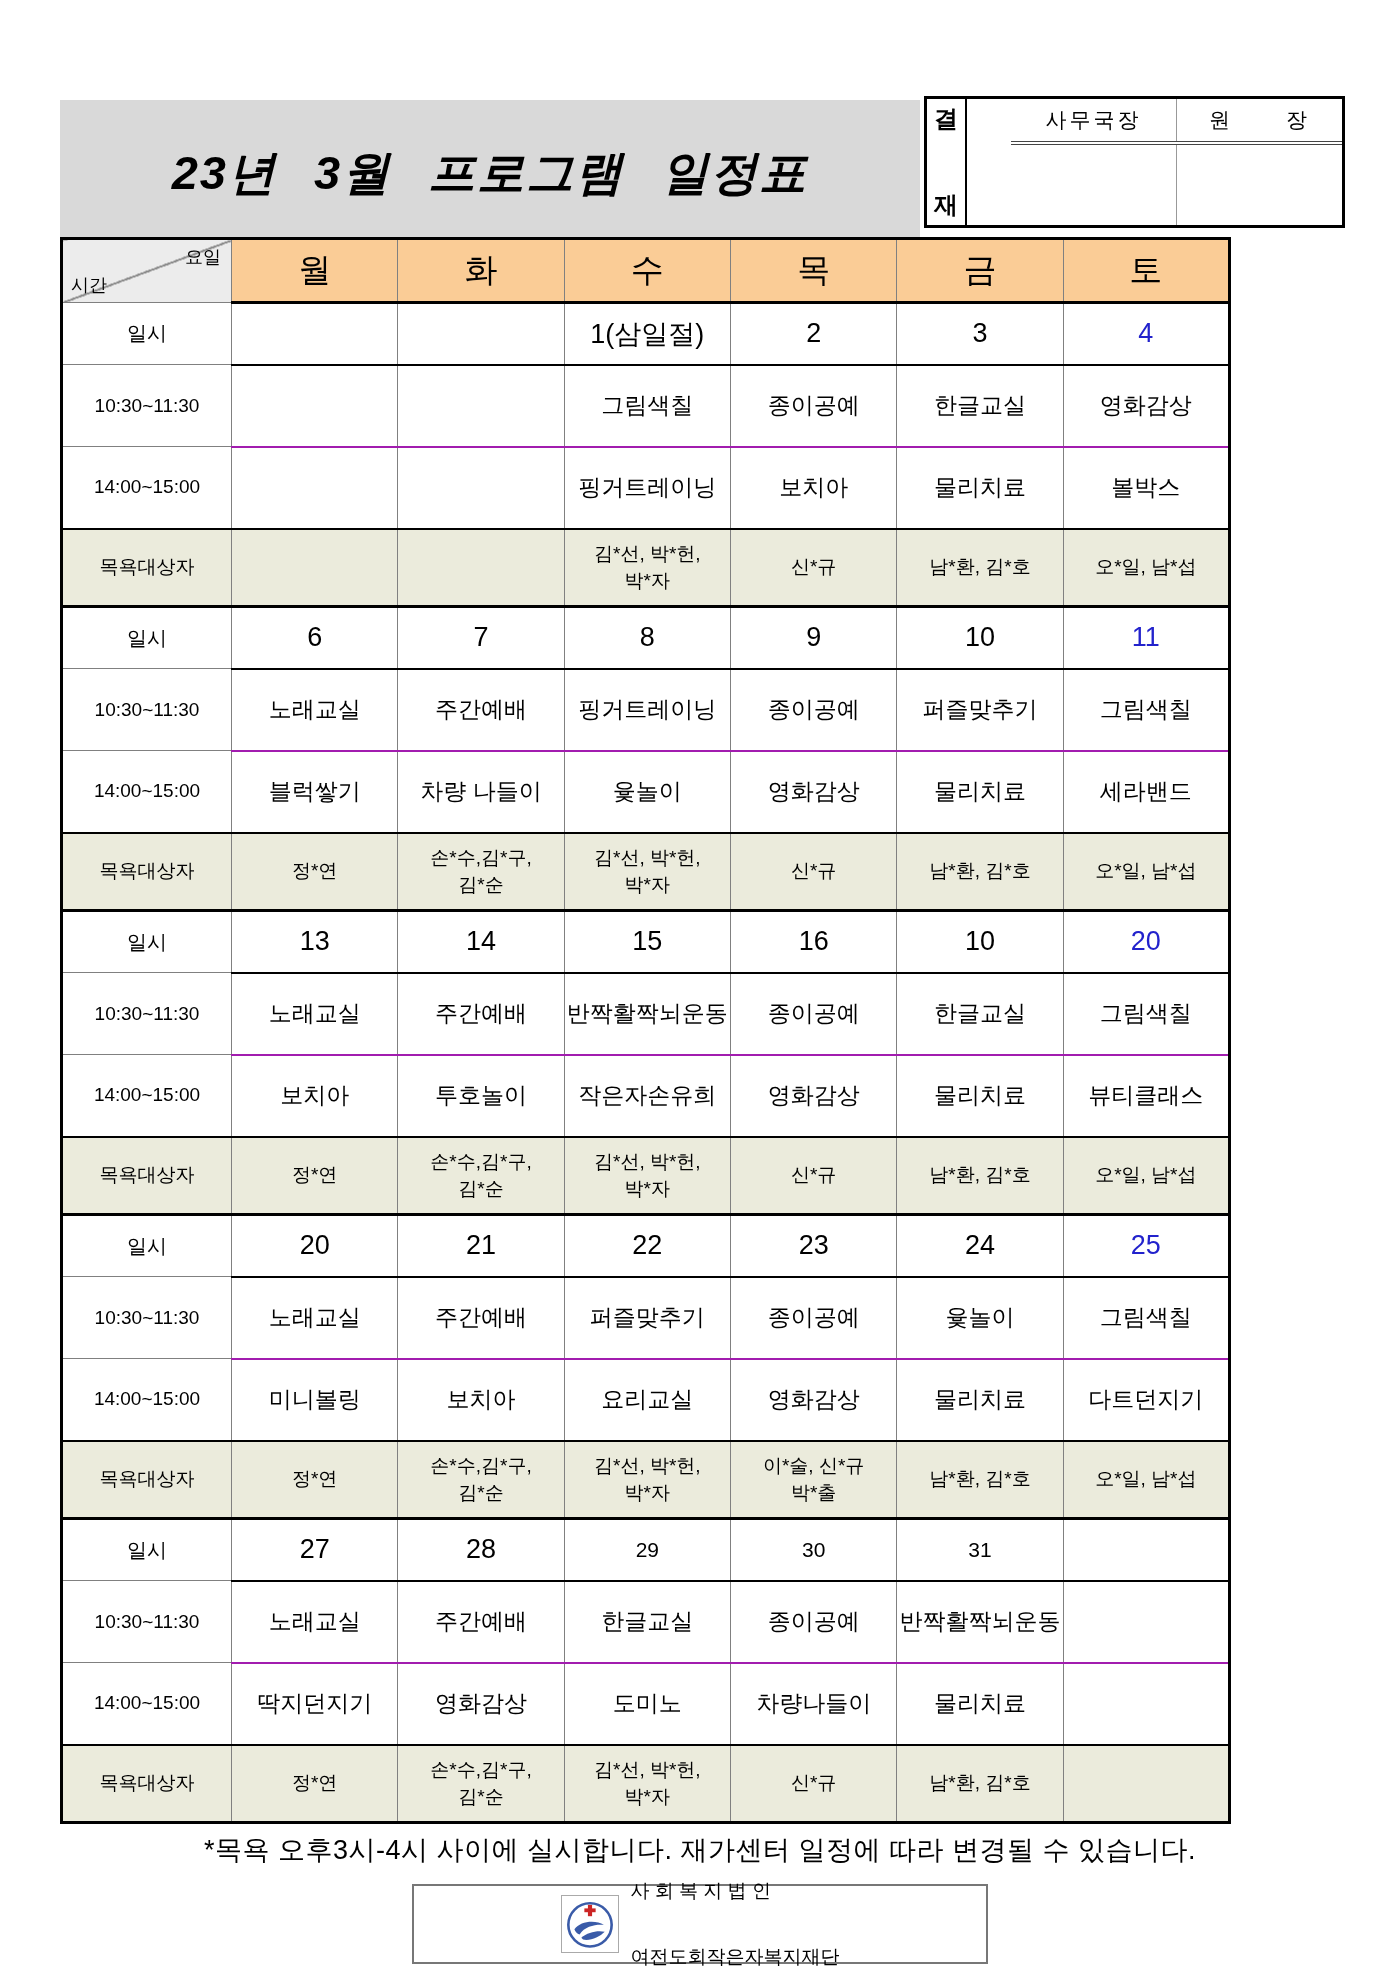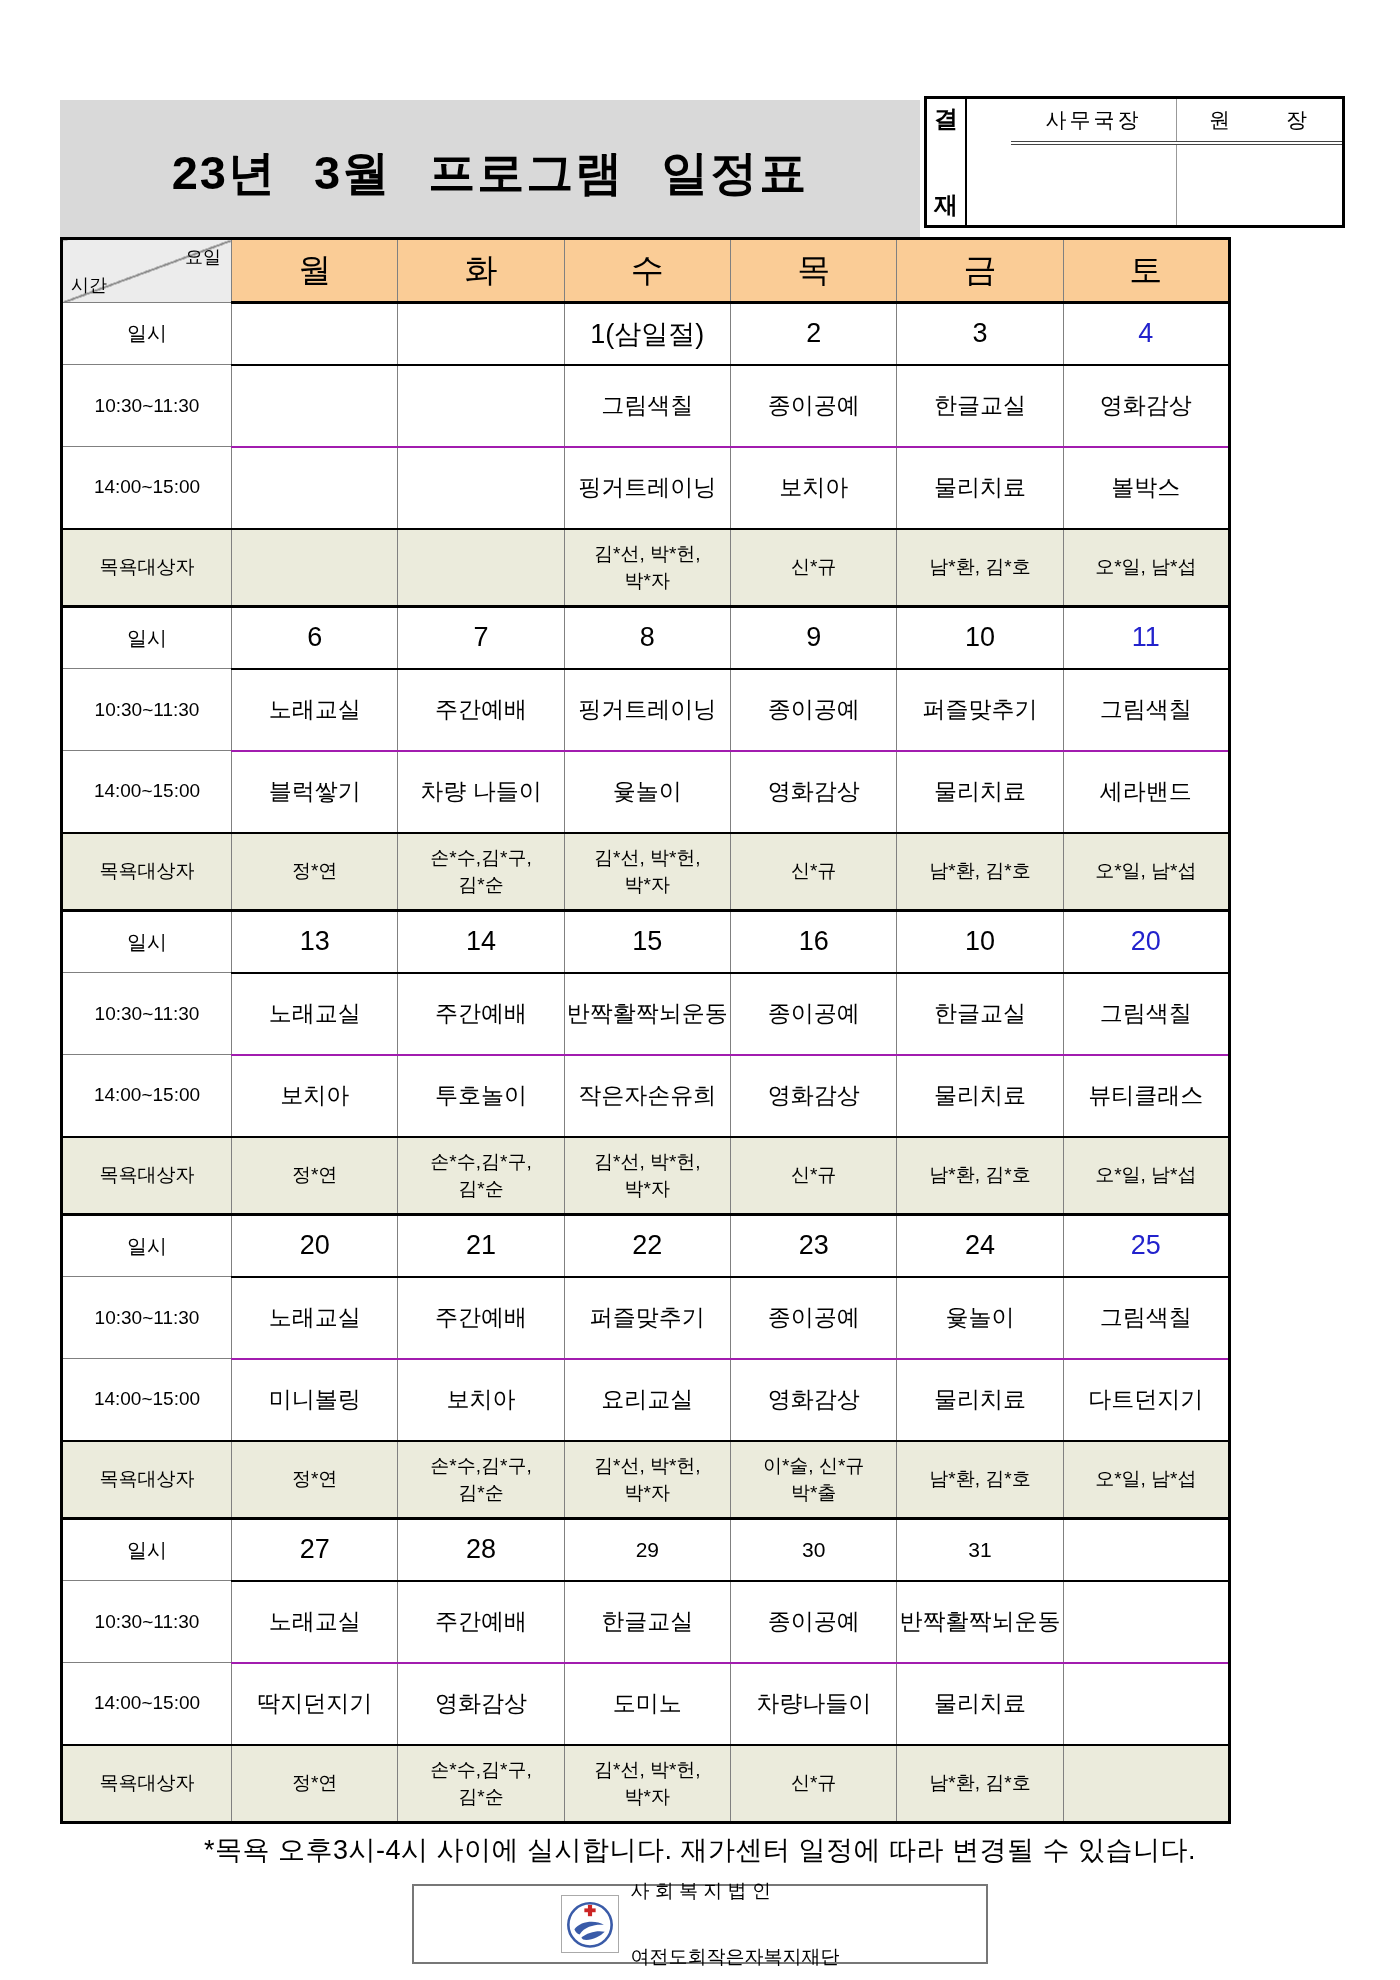--- a/index.html
+++ b/index.html
@@ -15,21 +15,21 @@
   body{
     width:1400px;height:1980px;position:relative;background:#ffffff;
     font-family:"Liberation Sans","DejaVu Sans",sans-serif;color:#000;
     overflow:hidden;
   }
 
   
   .title-bar{
     position:absolute;left:60px;top:100px;width:860px;height:146px;
     background:var(--title-gray,#D9D9D9);
-    display:flex;align-items:center;justify-content:center;
+    display:flex;align-items:center;justify-content:center;font-style:italic;
   }
   .title-bar h1{
     margin:0;font-size:47px;font-weight:bold;letter-spacing:2px;word-spacing:22px;
   }
 
   
   .approval{
     position:absolute;left:924px;top:96px;width:421px;height:132px;
     border:3px solid var(--border-dark,#000);display:flex;background:#fff;
   }

